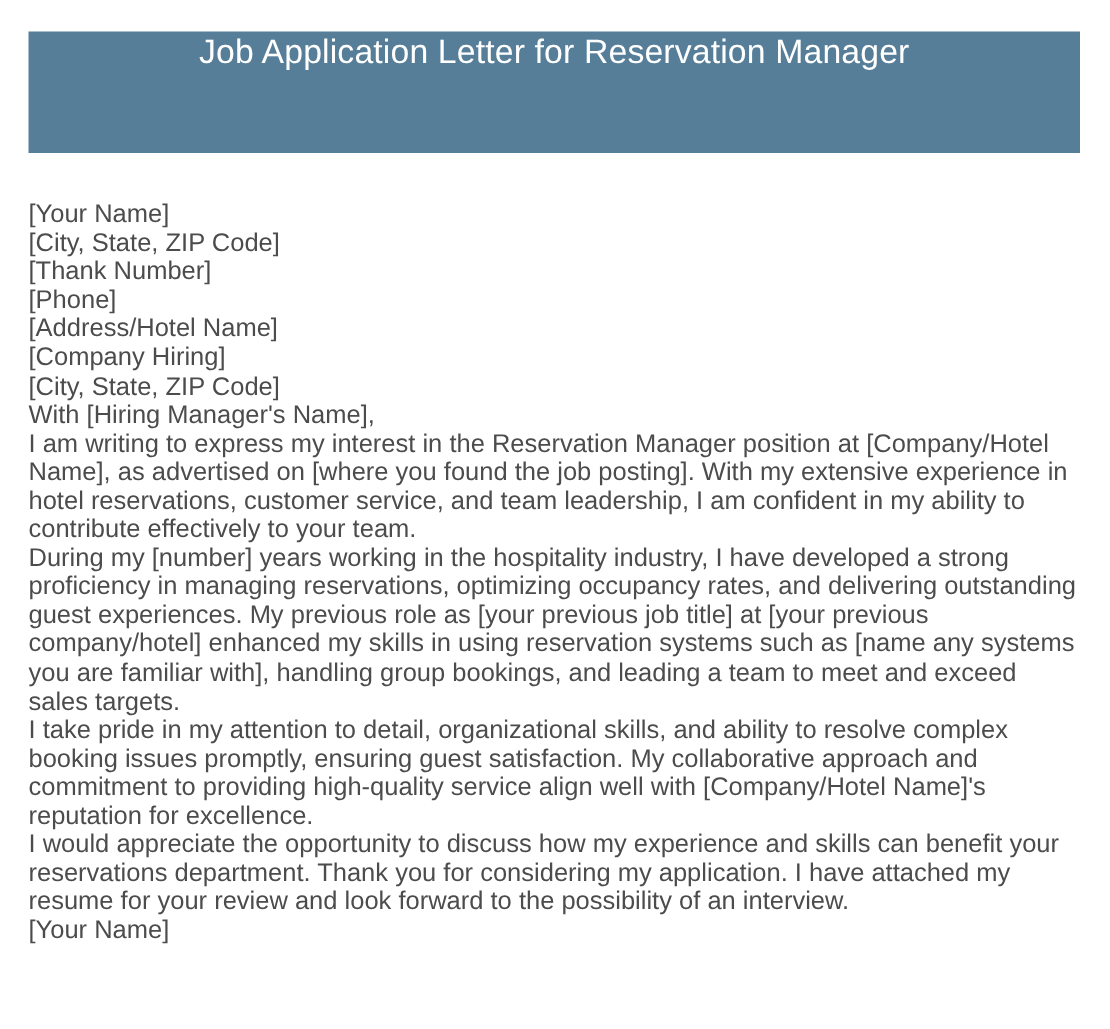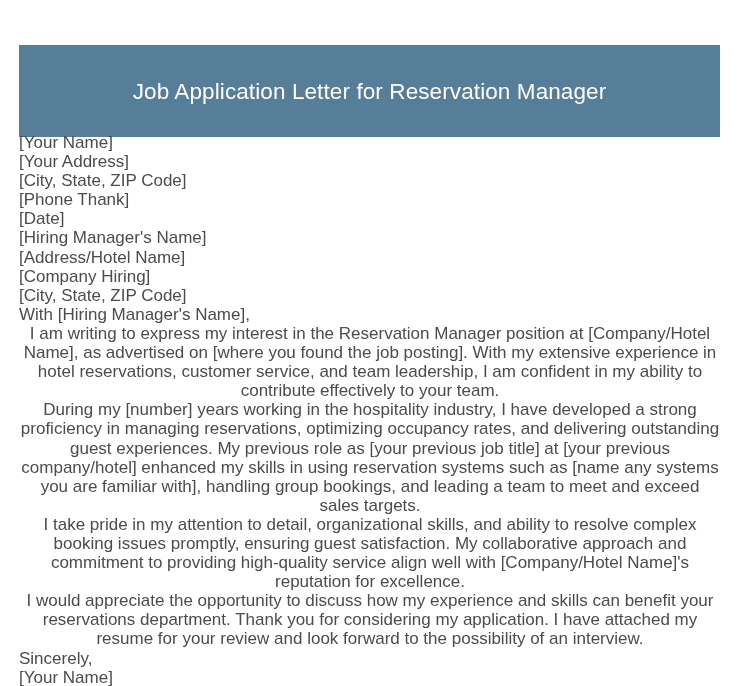--- a/index.html
+++ b/index.html
@@ -18,27 +18,25 @@
     width: 740px;
     height: 686px;
     background: #ffffff;
     box-sizing: border-box;
   }
   .banner {
     position: absolute;
     left: 19px;
     top: 21px;
     width: 701px;
-    height: 92px;
+    height: 81px;
     background: #567e98;
     display: flex;
-    align-items: center;
     justify-content: center;
     box-sizing: border-box;
-    margin-top: 24px;
   }
   .banner-title {
     color: #ffffff;
     font-family: "Liberation Sans", sans-serif;
     font-size: 22.5px;
     font-weight: 400;
     line-height: 1.2;
     letter-spacing: 0.1px;
     text-align: center;
     white-space: nowrap;
@@ -53,52 +51,49 @@
     line-height: 19.1px;
     color: #4c4c4c;
   }
   .line {
     display: block;
     white-space: pre-wrap;
   }
   .para {
     display: block;
     margin: 0;
-    text-align: center;
+    text-align: left;
     white-space: normal;
   }
 </style>
 </head>
 <body>
 
 <div class="page">
 
   <div class="banner">
     <div class="banner-title">Job Application Letter for Reservation Manager</div>
   </div>
 
   <div class="letter-body">
 
     <span class="line">[Your Name]</span>
-    <span class="line">[Your Address]</span>
     <span class="line">[City, State, ZIP Code]</span>
-    <span class="line">[Phone Thank]</span>
+    <span class="line">[Thank Number]</span>
 
-    <span class="line">[Date]</span>
+    <span class="line">[Phone]</span>
 
-    <span class="line">[Hiring Manager's Name]</span>
     <span class="line">[Address/Hotel Name]</span>
     <span class="line">[Company Hiring]</span>
     <span class="line">[City, State, ZIP Code]</span>
 
     <span class="line">With [Hiring Manager's Name],</span>
 
     <p class="para">I am writing to express my interest in the Reservation Manager position at [Company/Hotel Name], as advertised on [where you found the job posting]. With my extensive experience in hotel reservations, customer service, and team leadership, I am confident in my ability to contribute effectively to your team.</p>
     <p class="para">During my [number] years working in the hospitality industry, I have developed a strong proficiency in managing reservations, optimizing occupancy rates, and delivering outstanding guest experiences. My previous role as [your previous job title] at [your previous company/hotel] enhanced my skills in using reservation systems such as [name any systems you are familiar with], handling group bookings, and leading a team to meet and exceed sales targets.</p>
     <p class="para">I take pride in my attention to detail, organizational skills, and ability to resolve complex booking issues promptly, ensuring guest satisfaction. My collaborative approach and commitment to providing high-quality service align well with [Company/Hotel Name]'s reputation for excellence.</p>
     <p class="para">I would appreciate the opportunity to discuss how my experience and skills can benefit your reservations department. Thank you for considering my application. I have attached my resume for your review and look forward to the possibility of an interview.</p>
 
-    <span class="line">Sincerely,</span>
     <span class="line">[Your Name]</span>
 
   </div>
 
 </div>
 
 </body></html>

